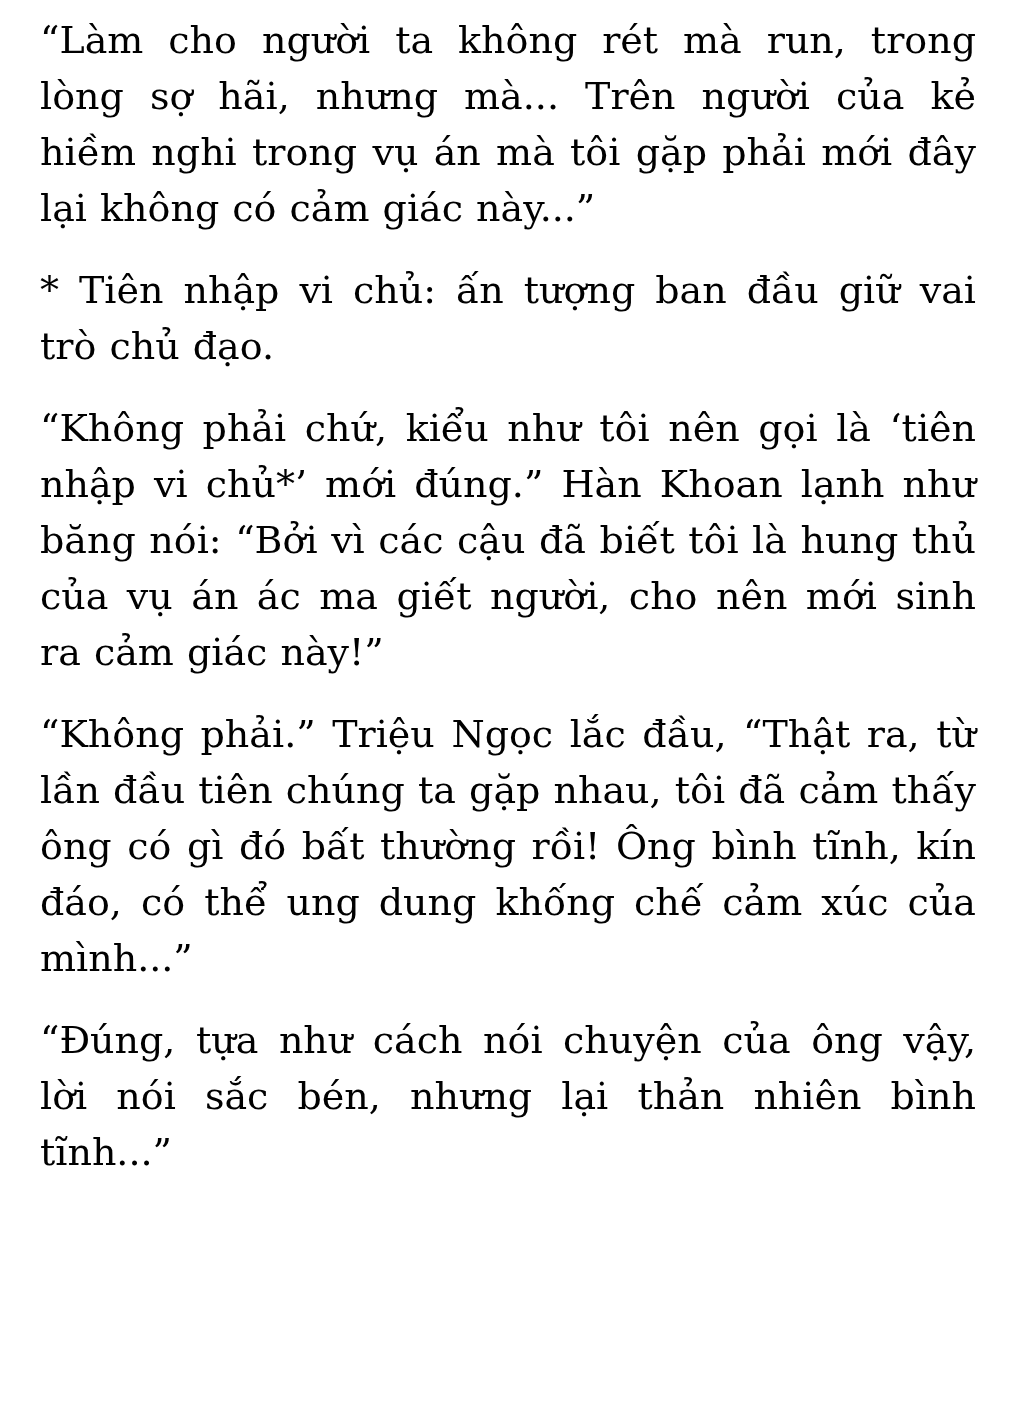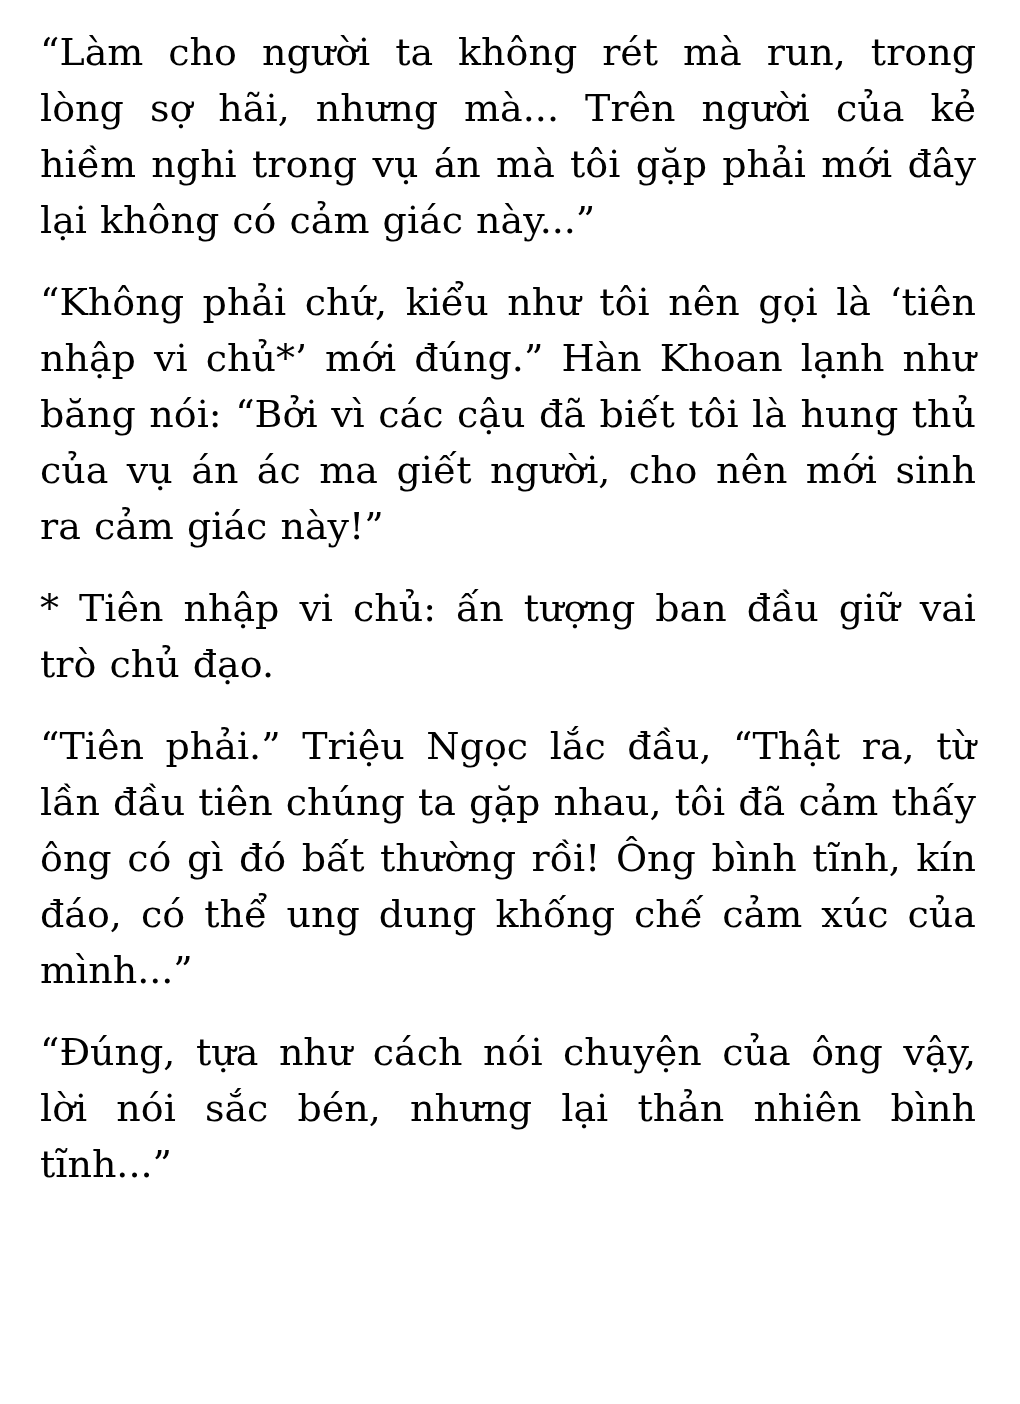--- a/index.html
+++ b/index.html
@@ -9,35 +9,35 @@
   }
   body {
     width: 1020px;
     height: 1404px;
     overflow: hidden;
   }
   .reader-page {
     box-sizing: border-box;
     width: 1020px;
     height: 1404px;
-    padding: 24px 44px 0 40px;
+    padding: 12px 44px 0 40px;
     background: #ffffff;
   }
   .reader-page p {
     font-family: "DejaVu Serif", "Liberation Serif", serif;
     font-size: 38px;
     line-height: 56px;
     color: #000000;
     text-align: justify;
     margin: 0 0 26px 0;
     word-spacing: 1px;
   }
 </style>
 </head>
 <body>
 
 <div class="reader-page">
   <p>“Làm cho người ta không rét mà run, trong lòng sợ hãi, nhưng mà... Trên người của kẻ hiềm nghi trong vụ án mà tôi gặp phải mới đây lại không có cảm giác này...”</p>
+  <p>* Tiên nhập vi chủ: ấn tượng ban đầu giữ vai trò chủ đạo.</p>
   <p>“Không phải chứ, kiểu như tôi nên gọi là ‘tiên nhập vi chủ*’ mới đúng.” Hàn Khoan lạnh như băng nói: “Bởi vì các cậu đã biết tôi là hung thủ của vụ án ác ma giết người, cho nên mới sinh ra cảm giác này!”</p>
-  <p>* Tiên nhập vi chủ: ấn tượng ban đầu giữ vai trò chủ đạo.</p>
-  <p>“Tiên phải.” Triệu Ngọc lắc đầu, “Thật ra, từ lần đầu tiên chúng ta gặp nhau, tôi đã cảm thấy ông có gì đó bất thường rồi! Ông bình tĩnh, kín đáo, có thể ung dung khống chế cảm xúc của mình...”</p>
+  <p>“Không phải.” Triệu Ngọc lắc đầu, “Thật ra, từ lần đầu tiên chúng ta gặp nhau, tôi đã cảm thấy ông có gì đó bất thường rồi! Ông bình tĩnh, kín đáo, có thể ung dung khống chế cảm xúc của mình...”</p>
   <p>“Đúng, tựa như cách nói chuyện của ông vậy, lời nói sắc bén, nhưng lại thản nhiên bình tĩnh...”</p>
 </div>
 
 </body></html>

